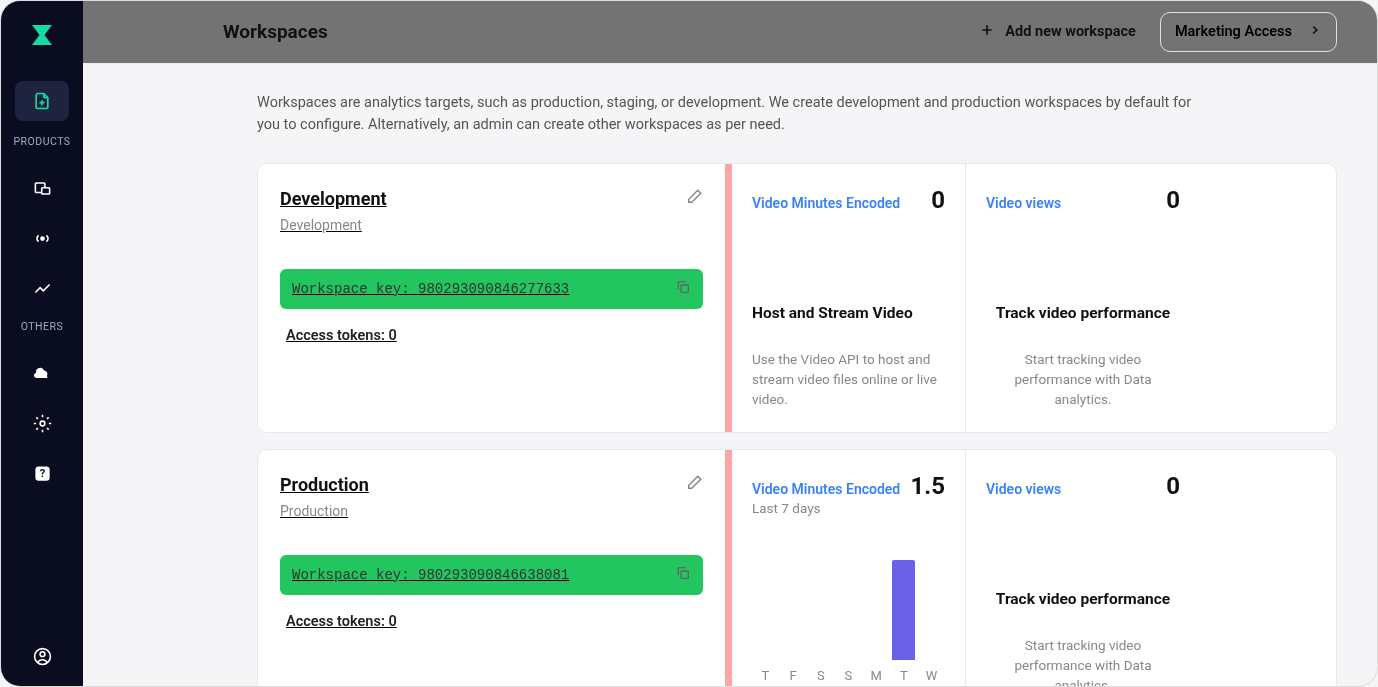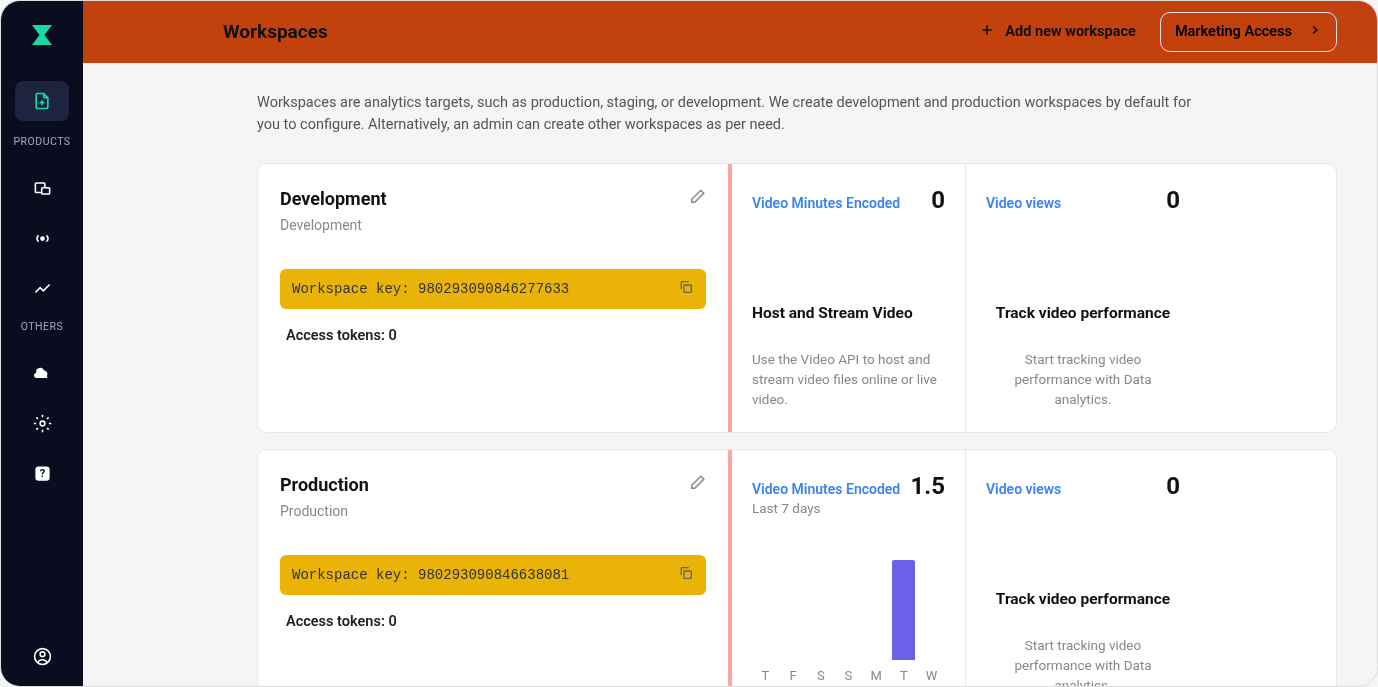--- a/index.html
+++ b/index.html
@@ -30,45 +30,45 @@
       display: flex; align-items: center; justify-content: center;
       margin-bottom: 14px;
     }
     .nav-label { font-size: 10.5px; letter-spacing: 0.5px; color: #a5a8c5; margin-bottom: 22px; }
     .nav-icon { width: 40px; height: 36px; display: flex; align-items: center; justify-content: center; margin-bottom: 14px; cursor: pointer; color: #fff; }
     .sidebar-spacer { flex: 1; }
     .user-icon { width: 40px; height: 40px; display: flex; align-items: center; justify-content: center; margin-bottom: 10px;}
     .main { flex: 1; display: flex; flex-direction: column; }
     .header {
       height: 68px;
-      background: #c2410c;
+      background: #737373;
       border-bottom: 1px solid #eee;
       display: flex;
       align-items: center;
       padding: 0 40px 0 140px;
     }
     .page-title { font-size: 19px; font-weight: 700; color: #111; }
     .header-spacer { flex: 1; }
     .add-workspace { display: flex; align-items: center; gap: 10px; font-size: 14.5px; font-weight: 700; color: #111; margin-right: 24px; cursor: pointer; }
     .org-select { display: flex; align-items: center; gap: 16px; border: 1px solid #e1e1e5; border-radius: 10px; padding: 10px 14px; font-size: 14.5px; font-weight: 600; cursor: pointer; }
     .content { padding: 28px 40px 0 174px; overflow-y: auto; }
     .description { font-size: 14.5px; color: #555; line-height: 1.55; margin-bottom: 26px; max-width: 960px; }
     .workspace-card {
       background: #fff;
       border: 1px solid #e8e8ec;
       border-radius: 10px;
       display: flex;
       margin-bottom: 16px;
     }
-    .ws-left { width: 474px; padding: 24px 22px; border-right: 4px solid #fca5a5; }
+    .ws-left { width: 474px; padding: 24px 22px; border-right: 7px solid #fca5a5; text-decoration: underline; }
     .ws-title-row { display: flex; justify-content: space-between; align-items: flex-start; }
     .ws-title { font-size: 18px; font-weight: 700; color: #111; }
     .ws-subtitle { font-size: 14px; color: #888; margin-top: 8px; }
     .ws-key-row {
-      background: #eab308;
+      background: #22c55e;
       border-radius: 6px;
       padding: 10px 12px;
       display: flex;
       align-items: center;
       margin-top: 36px;
       font-family: 'Courier New', monospace;
       font-size: 14px;
       color: #333;
     }
     .ws-key-row .copy { margin-left: auto; cursor: pointer; }

